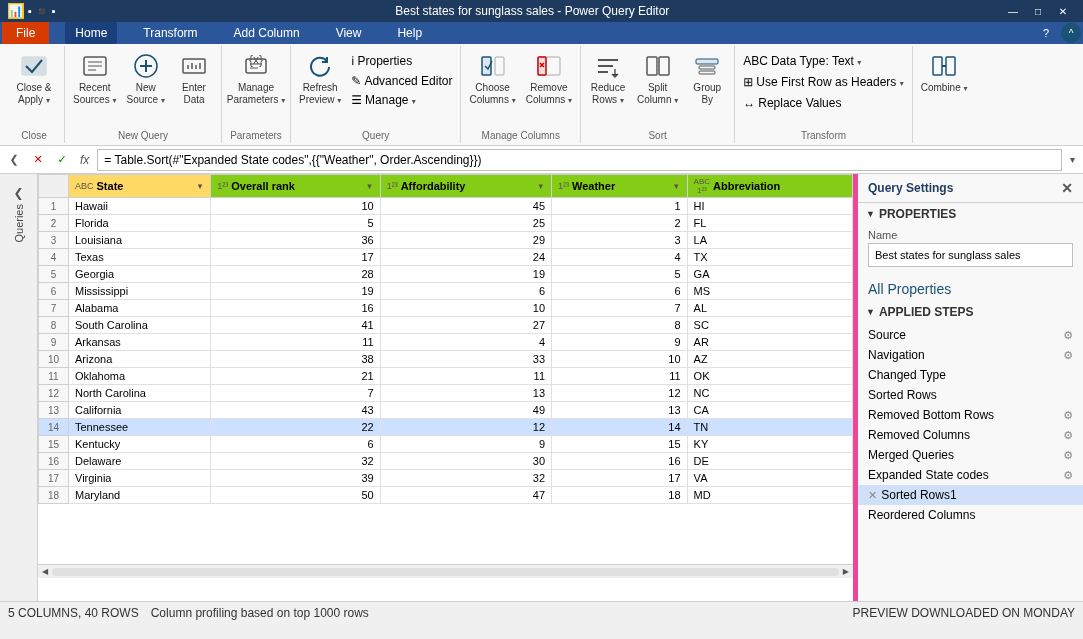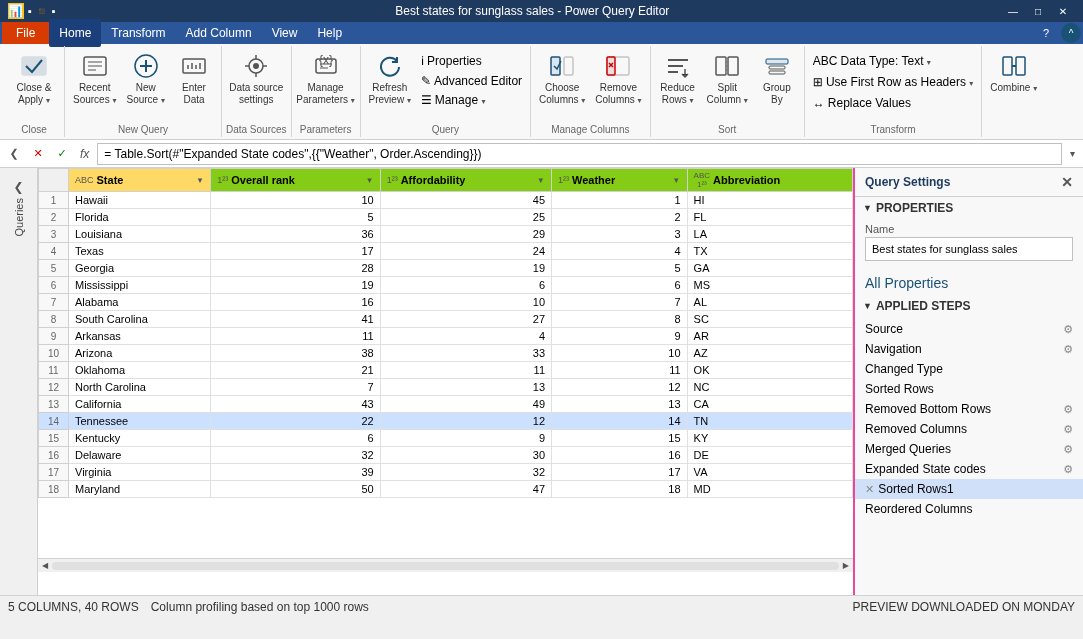--- a/index.html
+++ b/index.html
@@ -25,24 +25,25 @@
       background: #2b579a;
       display: flex;
       align-items: center;
       padding: 0 2px;
     }
     .menu-item {
       padding: 2px 10px;
       color: white;
       cursor: pointer;
       font-size: 12px;
-      height: 28px;
+      height: 22px;
       display: flex;
       align-items: center;
       border-radius: 2px;
+      margin-left: 16px;
     }
     .menu-item.active { background: #1a3f7a; }
     .menu-file {
       background: #d83b01;
       padding: 2px 14px;
       color: white;
       font-size: 12px;
       height: 22px;
       display: flex;
       align-items: center;
@@ -71,21 +72,21 @@
     .ribbon-group-content {
       display: flex;
       align-items: flex-start;
       gap: 2px;
       flex: 1;
       justify-content: center;
     }
     .ribbon-group-label {
       font-size: 10px;
       color: #666;
-      margin-top: 12px;
+      margin-top: 18px;
       white-space: nowrap;
     }
     .ribbon-btn {
       display: flex;
       flex-direction: column;
       align-items: center;
       justify-content: flex-start;
       padding: 2px 4px;
       cursor: pointer;
       border-radius: 2px;
@@ -272,21 +273,21 @@
       align-items: center;
       padding: 0 2px;
     }
     .scroll-arrow { font-size: 8px; color: #555; cursor: pointer; padding: 2px; }
     .scroll-track { flex: 1; height: 8px; background: #e0e0e0; border-radius: 4px; margin: 0 2px; }
 
     
     .query-settings {
       width: 230px;
       background: #f8f8f8;
-      border-left: 2px solid #ec4899;
+      border-left: 5px solid #ec4899;
       display: flex;
       flex-direction: column;
     }
     .qs-header {
       display: flex;
       align-items: center;
       justify-content: space-between;
       padding: 6px 10px;
       font-size: 13px;
       font-weight: 600;
@@ -413,35 +414,20 @@
             <rect x="4" y="8" width="22" height="14" rx="1" fill="none" stroke="#555" stroke-width="1.5"></rect>
             <path d="M9 14 L9 18 M13 12 L13 18 M17 14 L17 18 M21 12 L21 18" stroke="#555" stroke-width="1.5"></path>
           </svg>
         </div>
         <div class="ribbon-btn-label">Enter<br>Data</div>
       </div>
     </div>
     <div class="ribbon-group-label">New Query</div>
   </div>
 
-  <div class="ribbon-group">
-    <div class="ribbon-group-content">
-      <div class="ribbon-btn" style="min-width:54px;">
-        <div class="ribbon-btn-icon">
-          <svg width="30" height="30" viewBox="0 0 30 30">
-            <circle cx="15" cy="15" r="7" fill="none" stroke="#555" stroke-width="1.5"></circle>
-            <circle cx="15" cy="15" r="3" fill="#555"></circle>
-            <path d="M15 4 L15 8 M15 22 L15 26 M4 15 L8 15 M22 15 L26 15" stroke="#555" stroke-width="1.5"></path>
-          </svg>
-        </div>
-        <div class="ribbon-btn-label">Data source<br>settings</div>
-      </div>
-    </div>
-    <div class="ribbon-group-label">Data Sources</div>
-  </div>
 
   <div class="ribbon-group">
     <div class="ribbon-group-content">
       <div class="ribbon-btn" style="min-width:54px;">
         <div class="ribbon-btn-icon">
           <svg width="30" height="30" viewBox="0 0 30 30">
             <rect x="5" y="8" width="20" height="14" rx="2" fill="none" stroke="#555" stroke-width="1.5"></rect>
             <path d="M9 13 L21 13 M9 17 L17 17" stroke="#555" stroke-width="1"></path>
             <text x="8" y="13" font-size="7" fill="#555">{x}</text>
           </svg>

